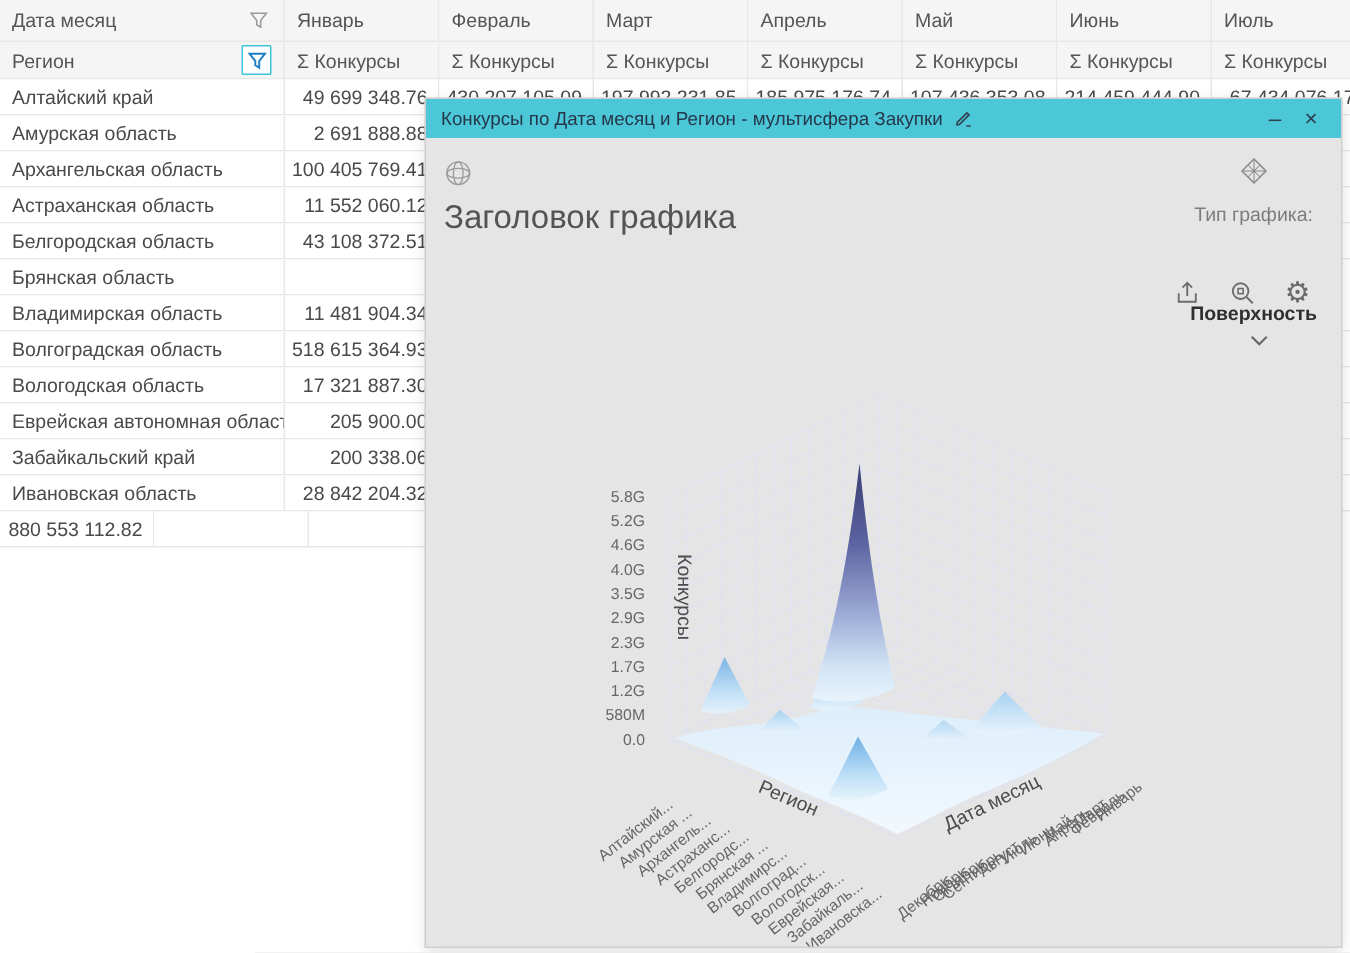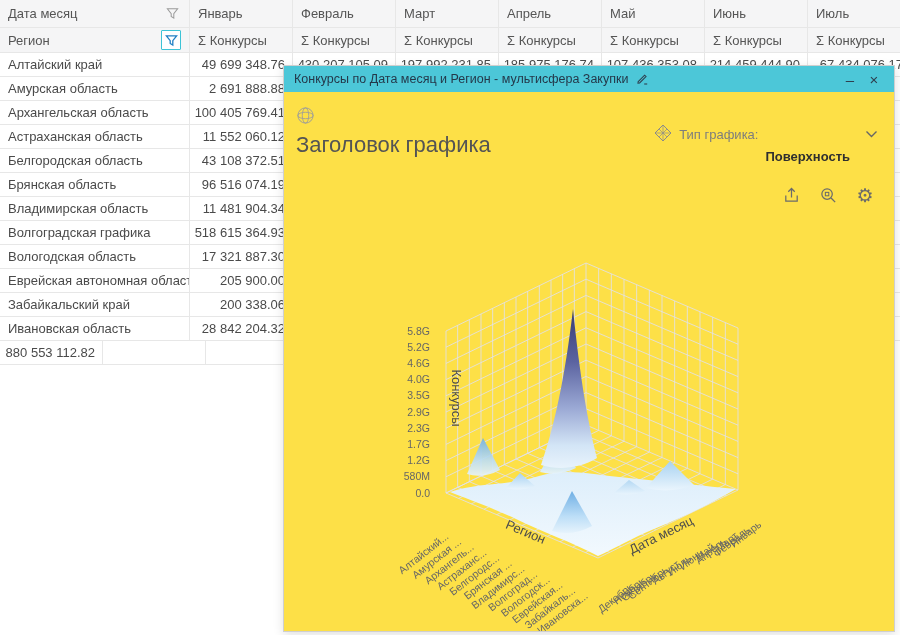--- a/index.html
+++ b/index.html
@@ -18,32 +18,32 @@
   .c{width:103px;}
   .hd .td{background:#f5f5f6;color:#555;}
   .h1 .td{height:28px;}
   .h2 .td{height:25px;}
   .data .td{height:24px;}
   .num{justify-content:flex-end;padding-right:7px;}
   .corner{justify-content:space-between;}
   .funnel-btn{display:flex;align-items:center;justify-content:center;width:18px;height:18px;}
   .funnel-active{border:1px solid #3cc3d6;background:#fdfeff;border-radius:1px;}
   
-  .dialog{position:absolute;left:283px;top:65px;width:610px;height:565px;background:#fde047;
+  .dialog{position:absolute;left:283px;top:65px;width:610px;height:565px;background:#e5e5e5;
           border:1px solid #cfcfcf;box-shadow:0 3px 10px rgba(0,0,0,.12);z-index:5;}
   .titlebar{height:26px;background:#4cc7d8;display:flex;align-items:center;
             padding:0 8px 0 10px;box-sizing:border-box;}
   .titlebar .ttl{font-size:12.5px;color:#24384a;}
   .titlebar .edit{margin-left:7px;display:flex;align-items:center;}
   .titlebar .spacer{flex:1;}
   .winbtn{width:24px;height:22px;display:flex;align-items:center;justify-content:center;
           color:#2e4050;font-size:15px;cursor:default;}
   .dlg-body{position:relative;height:539px;}
   .cube-ico{position:absolute;left:12px;top:14px;}
-  .type-ctl{position:absolute;right:16px;top:13px;display:flex;align-items:center;gap:7px;}
+  .type-ctl{position:absolute;right:16px;top:13px;display:flex;align-items:center;gap:7px;flex-direction:column;}
   .type-lab{font-size:13px;color:#7d7d7d;}
   .type-val{font-size:13px;color:#2f2f2f;font-weight:700;margin-top:44px;}
   .chart-title{position:absolute;left:12px;top:40px;font-size:22px;color:#545454;}
   .mini-toolbar{position:absolute;right:18px;top:92px;display:flex;align-items:center;gap:15px;}
   .tool{width:22px;height:22px;display:flex;align-items:center;justify-content:center;color:#6b6b6b;}
   .gear-glyph{font-size:19px;line-height:19px;color:#6b6b6b;}
   .chart-wrap{position:absolute;left:0;top:144px;width:610px;height:395px;}
   svg text{font-family:"Liberation Sans",sans-serif;}
   .tick{font-size:10.5px;fill:#666;}
   .axis-title{font-size:13px;fill:#4c4c4c;}
@@ -166,42 +166,41 @@
         <div class="td c num"></div>
         <div class="td c num"></div>
         <div class="td c num"></div>
         <div class="td c num"></div>
         <div class="td c num"></div>
         <div class="td c num"></div>
       </div>
 
       <div class="tr data">
         <div class="td c0">Брянская область</div>
-        <div class="td c num">96 516 074.19</div>
         <div class="td c num"></div>
         <div class="td c num"></div>
         <div class="td c num"></div>
         <div class="td c num"></div>
         <div class="td c num"></div>
         <div class="td c num"></div>
       </div>
 
       <div class="tr data">
         <div class="td c0">Владимирская область</div>
         <div class="td c num">11 481 904.34</div>
         <div class="td c num"></div>
         <div class="td c num"></div>
         <div class="td c num"></div>
         <div class="td c num"></div>
         <div class="td c num"></div>
         <div class="td c num"></div>
       </div>
 
       <div class="tr data">
-        <div class="td c0">Волгоградская графика</div>
+        <div class="td c0">Волгоградская область</div>
         <div class="td c num">518 615 364.93</div>
         <div class="td c num"></div>
         <div class="td c num"></div>
         <div class="td c num"></div>
         <div class="td c num"></div>
         <div class="td c num"></div>
         <div class="td c num"></div>
       </div>
 
       <div class="tr data">

